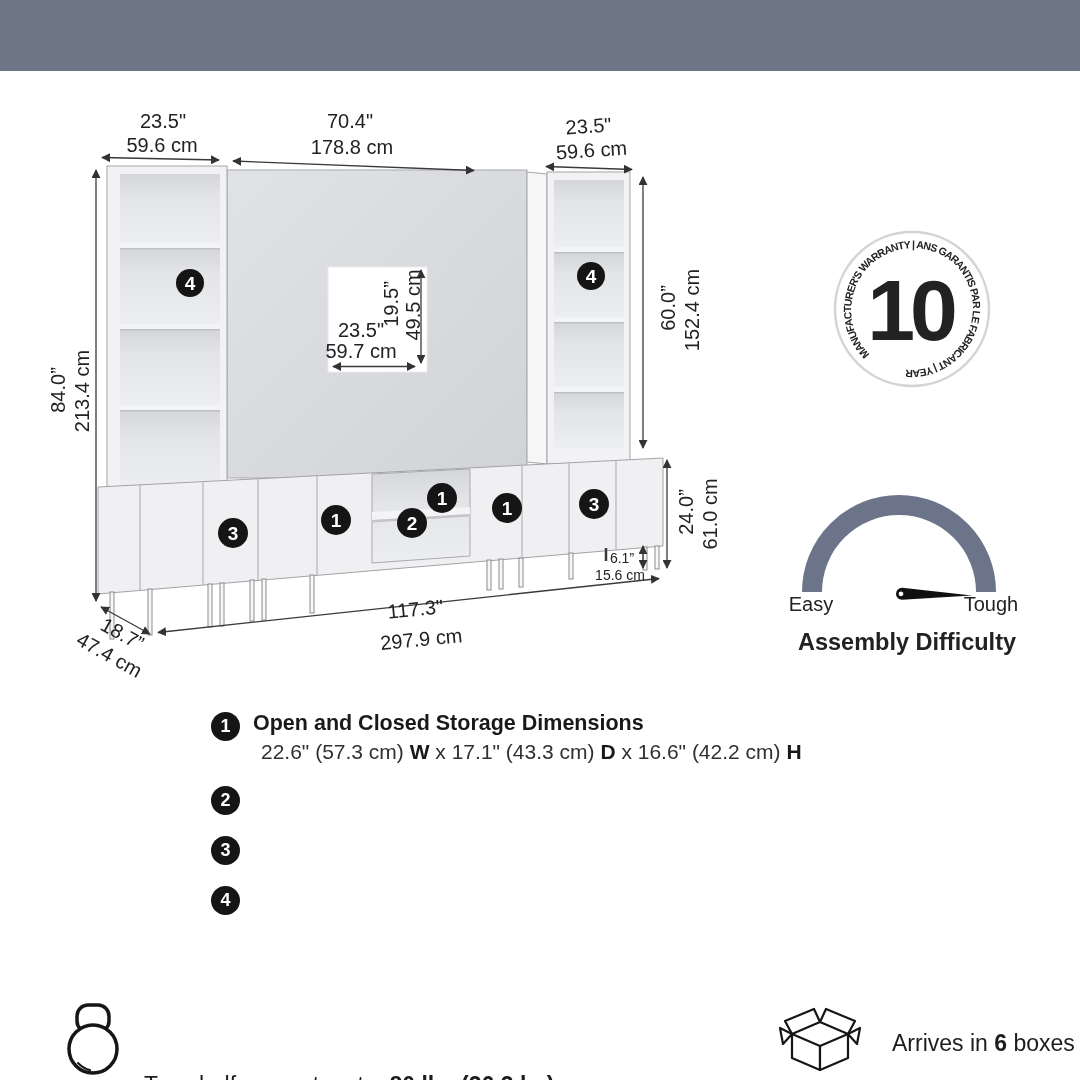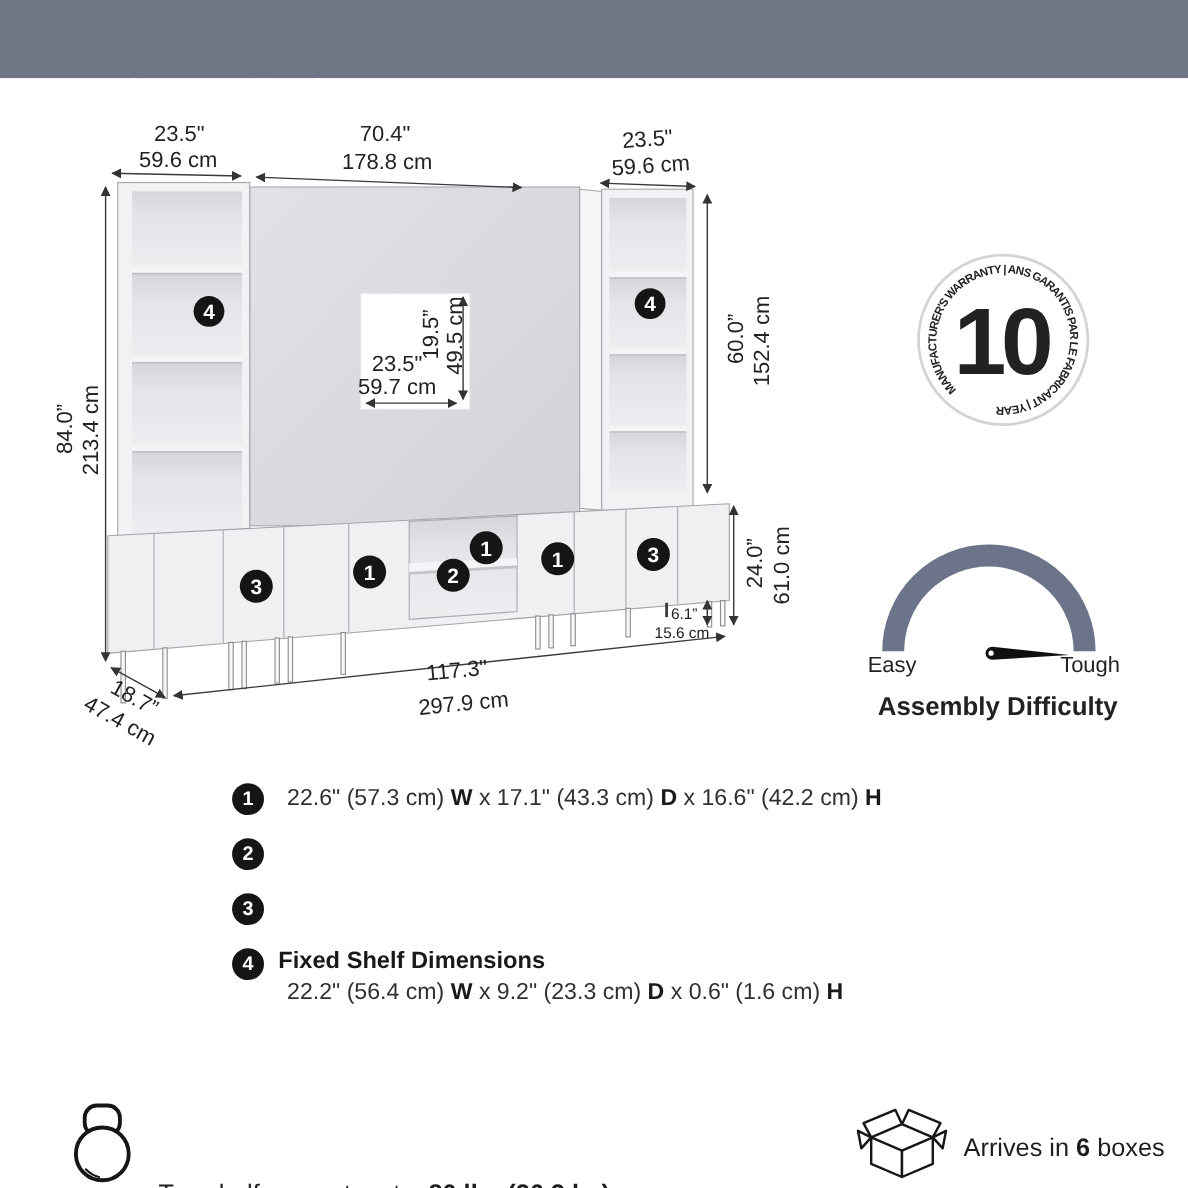--- a/index.html
+++ b/index.html
@@ -17,21 +17,21 @@
   .spec-row{display:flex;gap:13px;margin-bottom:19px;}
   .spec-badge{flex:0 0 auto;width:29px;height:29px;margin-top:2px;border-radius:50%;
       background:#151515;color:#fff;font-size:18px;font-weight:bold;
       display:flex;align-items:center;justify-content:center;}
   .spec-title{font-size:21.5px;font-weight:bold;color:#191919;line-height:26px;}
   .spec-detail{font-size:21px;color:#303030;line-height:27px;margin-top:2px;padding-left:8px;white-space:pre-wrap;}
   .spec-detail .b{font-weight:bold;color:#1a1a1a;}
   .footer-weight{position:absolute;left:60px;top:1001px;display:flex;gap:18px;}
   .footer-weight .lines{padding-top:7px;font-size:23px;color:#1d1d1d;line-height:31px;white-space:pre-wrap;}
   .footer-weight .b,.footer-boxes .b{font-weight:bold;}
-  .footer-boxes{position:absolute;left:778px;top:1004px;display:flex;gap:14px;align-items:center;}
+  .footer-boxes{position:absolute;left:778px;top:1004px;display:flex;gap:30px;align-items:center;}
   .footer-boxes .txt{font-size:23px;color:#1d1d1d;white-space:pre-wrap;padding-top:6px;}
 </style>
 </head>
 <body>
 
 <div class="header">
   <div class="header-title">Barletta Collection</div>
 </div>
 
 <svg id="diagram" width="1080" height="600" viewBox="0 80 1080 600">
@@ -218,35 +218,32 @@
     <text class="dim" x="811" y="611" font-size="17">Easy</text>
     <text class="dim" x="991" y="611" font-size="17">Tough</text>
     <text x="907" y="650" text-anchor="middle" font-size="23.5" font-weight="bold" fill="#111">Assembly Difficulty</text>
   </g>
 </svg>
 
 <div class="specs">
   <div class="spec-row">
     <div class="spec-badge">1</div>
     <div>
+      <div class="spec-title">Open and Closed Storage Dimensions</div>
       <div class="spec-detail"><span>22.6" (57.3 cm) </span><span class="b">W</span><span> x 17.1" (43.3 cm) </span><span class="b">D</span><span> x 16.6" (42.2 cm) </span><span class="b">H</span></div>
     </div>
   </div>
   <div class="spec-row">
     <div class="spec-badge">2</div>
   </div>
   <div class="spec-row">
     <div class="spec-badge">3</div>
   </div>
   <div class="spec-row">
     <div class="spec-badge">4</div>
-    <div>
-      <div class="spec-title">Fixed Shelf Dimensions</div>
-      <div class="spec-detail"><span>22.2" (56.4 cm) </span><span class="b">W</span><span> x 9.2" (23.3 cm) </span><span class="b">D</span><span> x 0.6" (1.6 cm) </span><span class="b">H</span></div>
-    </div>
   </div>
 </div>
 
 <div class="footer-weight">
   <span>
     <svg width="66" height="76" viewBox="0 0 66 76">
       <rect x="17" y="4" width="32" height="27" rx="11" fill="none" stroke="#161616" stroke-width="3.5"></rect>
       <circle cx="33" cy="48" r="24" fill="#ffffff" stroke="#161616" stroke-width="3.5"></circle>
       <path d="M 18,62 Q 24,68 30,69" fill="none" stroke="#161616" stroke-width="2" stroke-linecap="round"></path>
     </svg>

